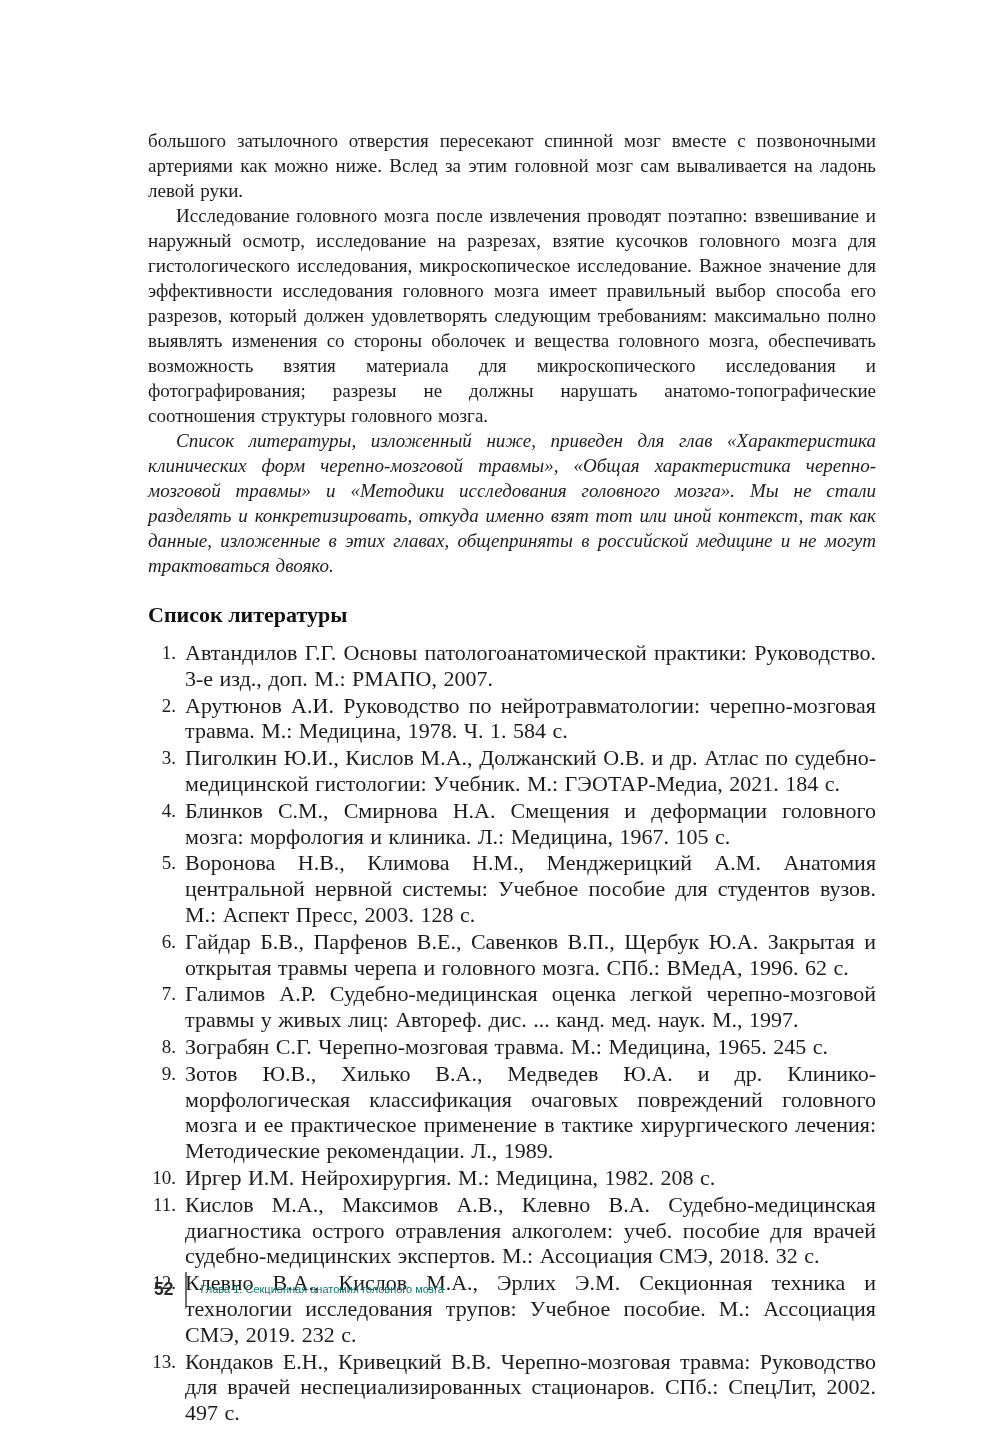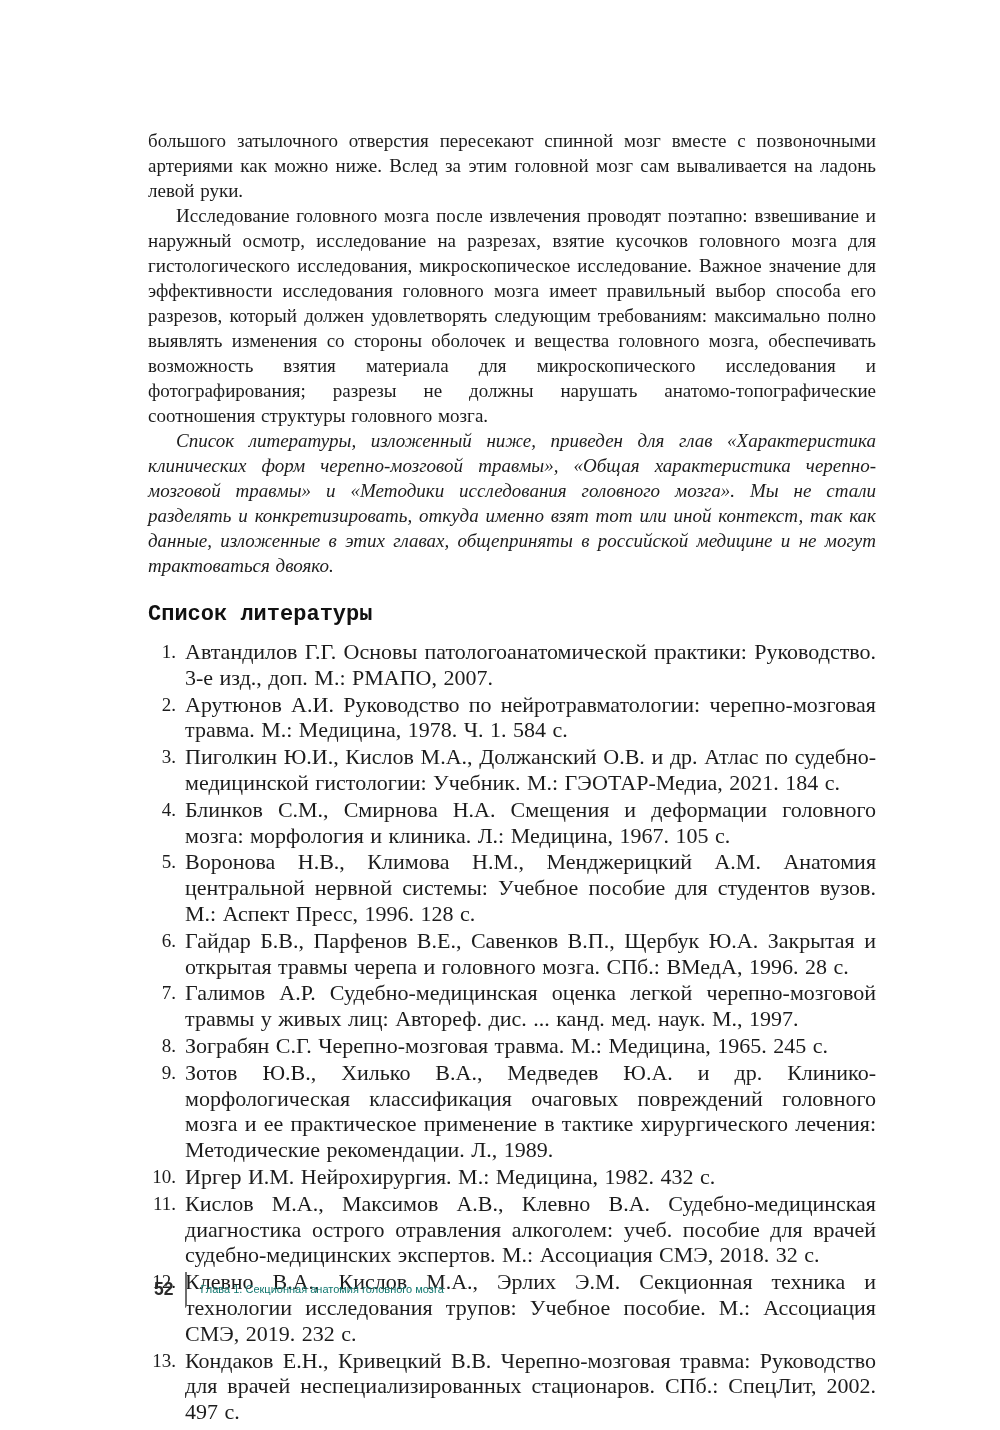--- a/index.html
+++ b/index.html
@@ -23,21 +23,21 @@
   .para {
     font-size: 19px;
     line-height: 25px;
     text-align: justify;
     margin: 0;
     word-spacing: 1px;
   }
   .para.indent { text-indent: 28px; }
   .para.italic { font-style: italic; }
   .bib-heading {
-    font-family: Liberation Mono, monospace;
+    font-family: Liberation Serif, serif;
     font-weight: bold;
     font-size: 22px;
     color: #111111;
     margin: 24px 0 12px 0;
   }
   .bib-list { margin: 0; padding: 0; }
   .bib-item {
     display: flex;
     align-items: flex-start;
     margin-bottom: 1px;
@@ -105,41 +105,41 @@
     <div class="bib-item">
       <span class="bib-num">3.</span>
       <span class="bib-text">Пиголкин Ю.И., Кислов М.А., Должанский О.В. и др. Атлас по судебно-медицинской гистологии: Учебник. М.: ГЭОТАР-Медиа, 2021. 184 с.</span>
     </div>
     <div class="bib-item">
       <span class="bib-num">4.</span>
       <span class="bib-text">Блинков С.М., Смирнова Н.А. Смещения и деформации головного мозга: морфология и клиника. Л.: Медицина, 1967. 105 с.</span>
     </div>
     <div class="bib-item">
       <span class="bib-num">5.</span>
-      <span class="bib-text">Воронова Н.В., Климова Н.М., Менджерицкий А.М. Анатомия центральной нервной системы: Учебное пособие для студентов вузов. М.: Аспект Пресс, 1996. 128 с.</span>
+      <span class="bib-text">Воронова Н.В., Климова Н.М., Менджерицкий А.М. Анатомия центральной нервной системы: Учебное пособие для студентов вузов. М.: Аспект Пресс, 2003. 128 с.</span>
     </div>
     <div class="bib-item">
       <span class="bib-num">6.</span>
-      <span class="bib-text">Гайдар Б.В., Парфенов В.Е., Савенков В.П., Щербук Ю.А. Закрытая и открытая травмы черепа и головного мозга. СПб.: ВМедА, 1996. 28 с.</span>
+      <span class="bib-text">Гайдар Б.В., Парфенов В.Е., Савенков В.П., Щербук Ю.А. Закрытая и открытая травмы черепа и головного мозга. СПб.: ВМедА, 1996. 62 с.</span>
     </div>
     <div class="bib-item">
       <span class="bib-num">7.</span>
       <span class="bib-text">Галимов А.Р. Судебно-медицинская оценка легкой черепно-мозговой травмы у живых лиц: Автореф. дис. ... канд. мед. наук. М., 1997.</span>
     </div>
     <div class="bib-item">
       <span class="bib-num">8.</span>
       <span class="bib-text">Зограбян С.Г. Черепно-мозговая травма. М.: Медицина, 1965. 245 с.</span>
     </div>
     <div class="bib-item">
       <span class="bib-num">9.</span>
       <span class="bib-text">Зотов Ю.В., Хилько В.А., Медведев Ю.А. и др. Клинико-морфологическая классификация очаговых повреждений головного мозга и ее практическое применение в тактике хирургического лечения: Методические рекомендации. Л., 1989.</span>
     </div>
     <div class="bib-item">
       <span class="bib-num">10.</span>
-      <span class="bib-text">Иргер И.М. Нейрохирургия. М.: Медицина, 1982. 432 с.</span>
+      <span class="bib-text">Иргер И.М. Нейрохирургия. М.: Медицина, 1982. 208 с.</span>
     </div>
     <div class="bib-item">
       <span class="bib-num">11.</span>
       <span class="bib-text">Кислов М.А., Максимов А.В., Клевно В.А. Судебно-медицинская диагностика острого отравления алкоголем: учеб. пособие для врачей судебно-медицинских экспертов. М.: Ассоциация СМЭ, 2018. 32 с.</span>
     </div>
     <div class="bib-item">
       <span class="bib-num">12.</span>
       <span class="bib-text">Клевно В.А., Кислов М.А., Эрлих Э.М. Секционная техника и технологии исследования трупов: Учебное пособие. М.: Ассоциация СМЭ, 2019. 232 с.</span>
     </div>
     <div class="bib-item">

